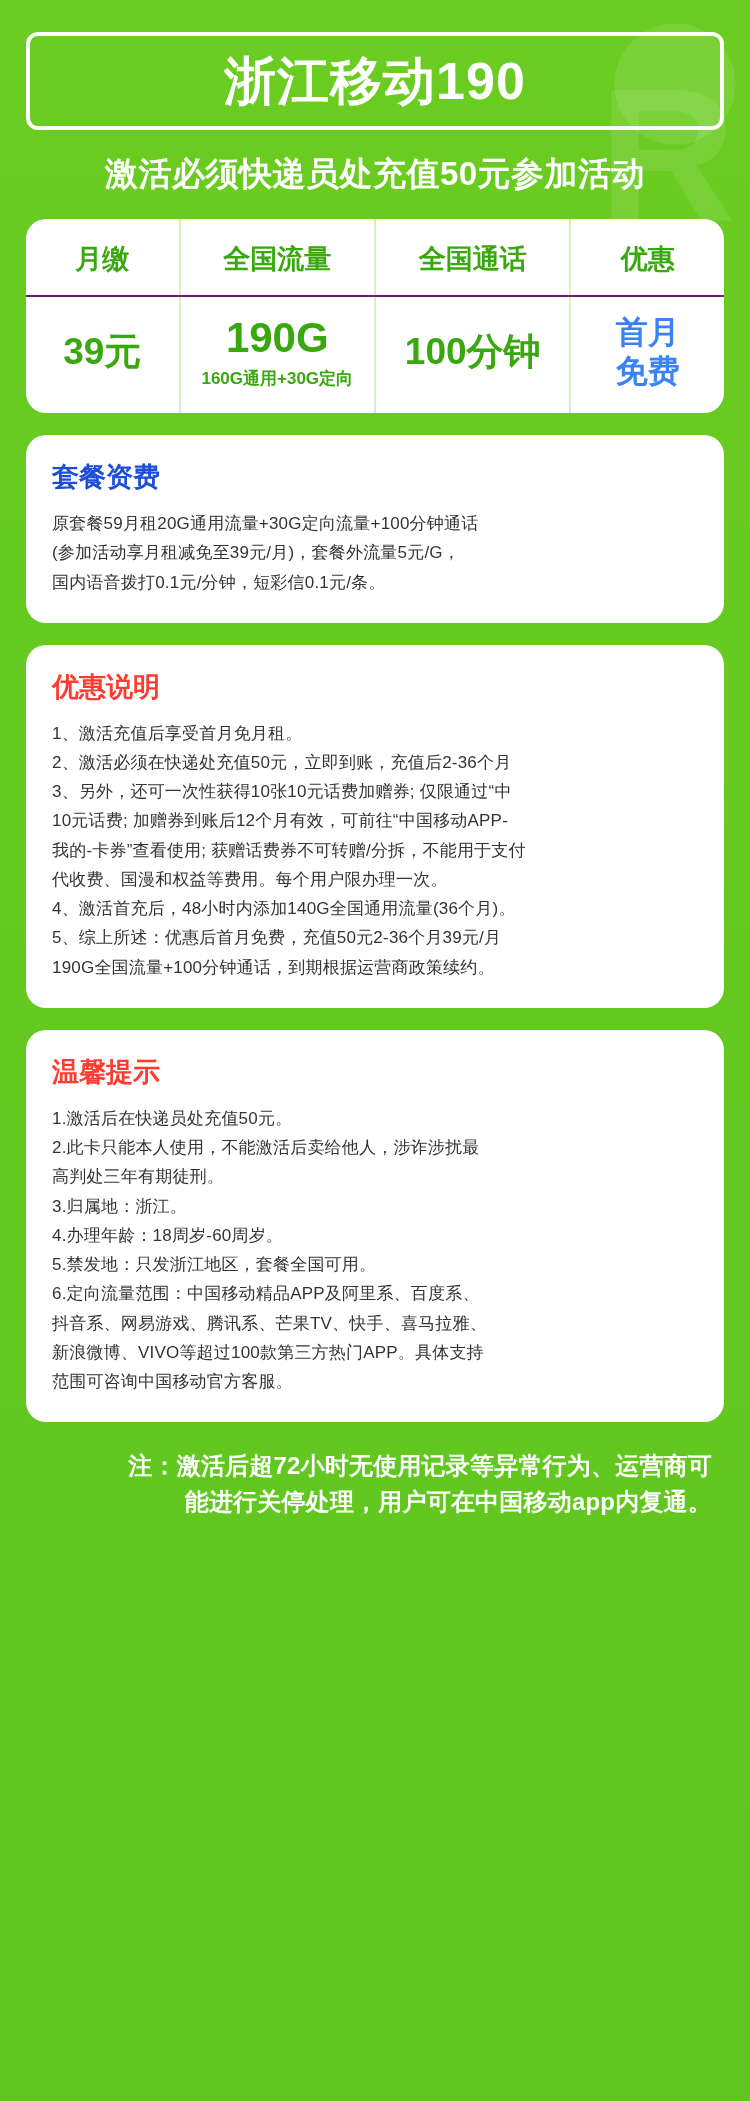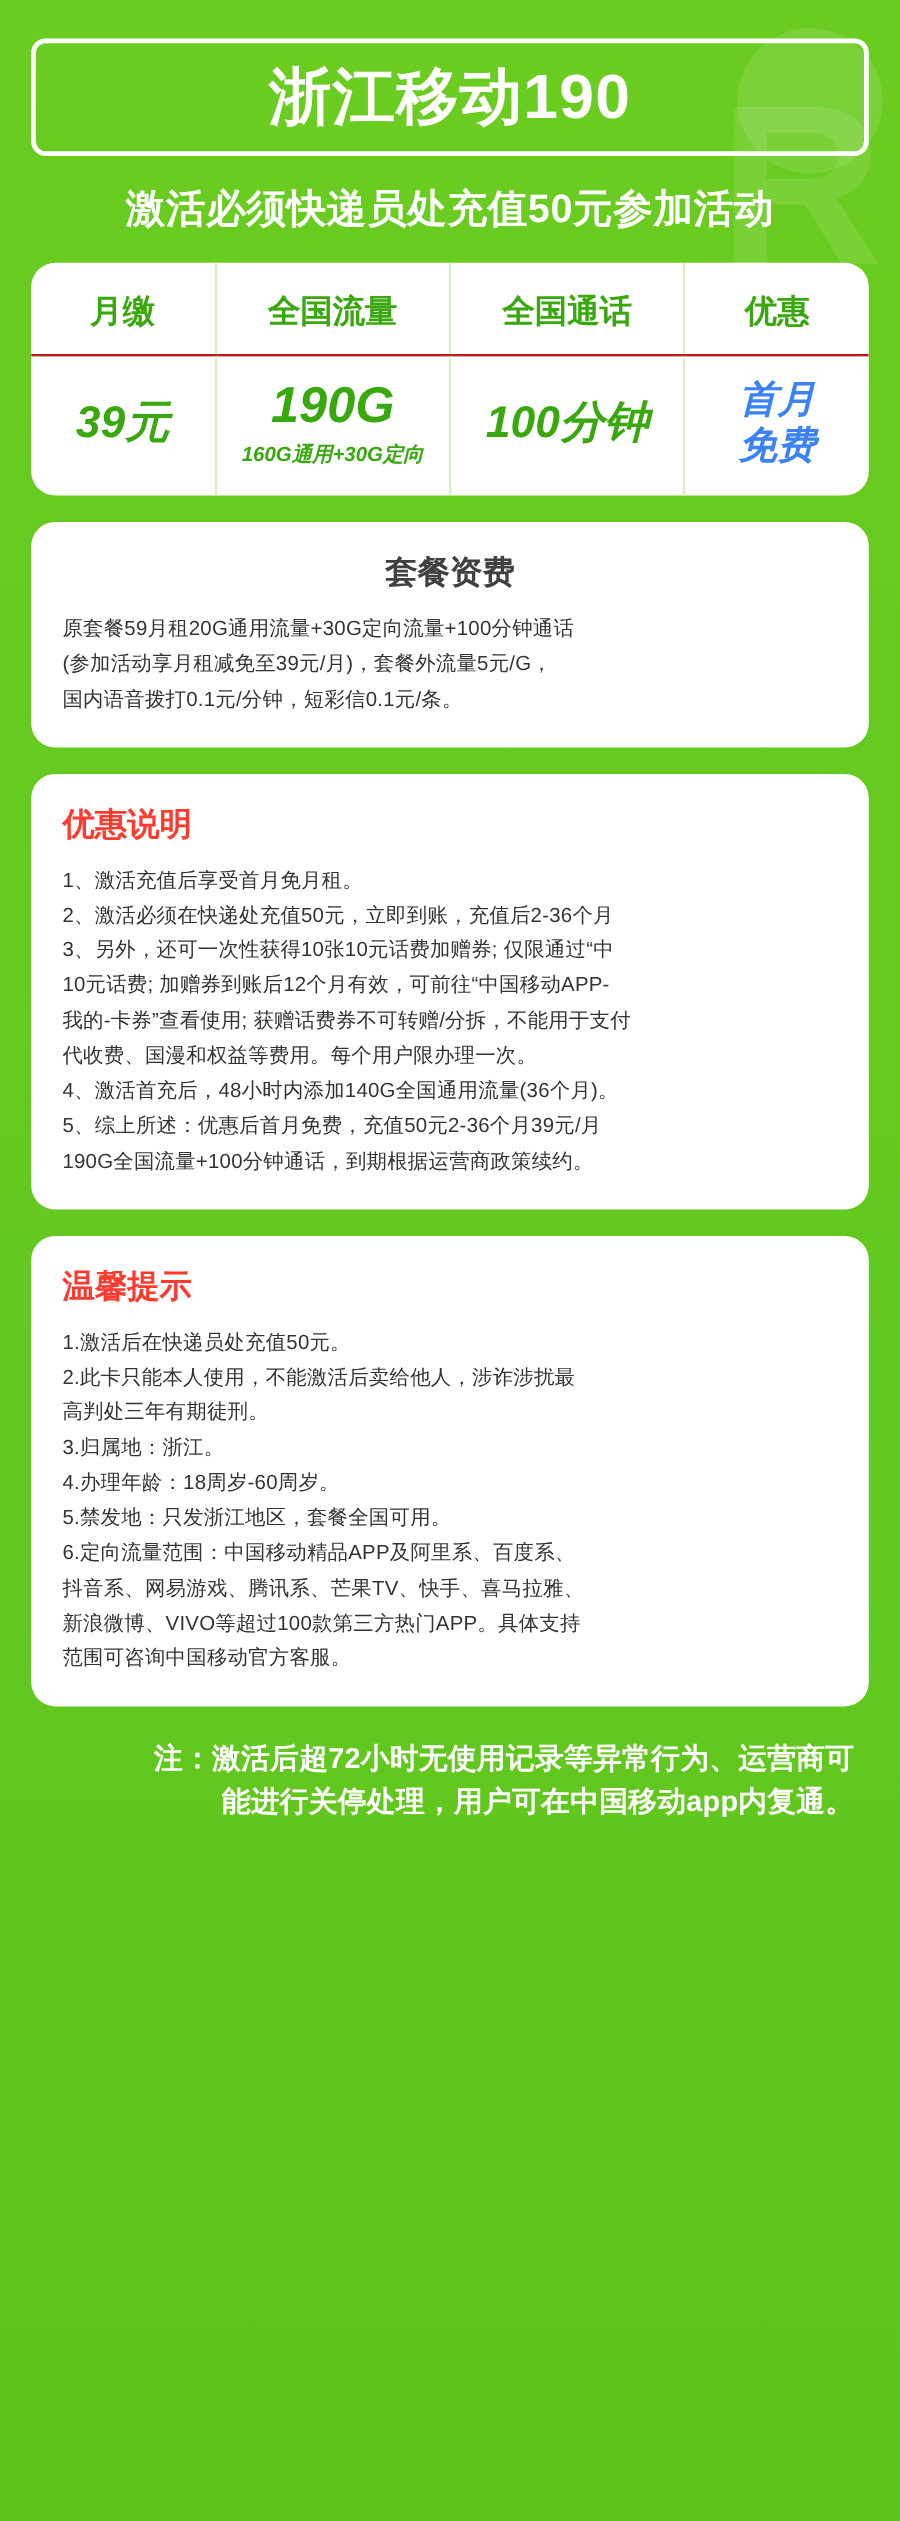--- a/index.html
+++ b/index.html
@@ -83,25 +83,24 @@
   }
   .spec-table th, .spec-table td {
     text-align: center;
     vertical-align: middle;
   }
   .spec-table th {
     color: #39a80f;
     font-size: 27px;
     font-weight: bold;
     padding: 22px 0 18px 0;
-    border-bottom: 2px solid #b91c1c;
+    border-bottom: 2px solid #701a75;
   }
   .spec-table td {
     padding: 16px 0 22px 0;
-    font-style: italic;
   }
   .spec-table th + th, .spec-table td + td {
     border-left: 2px solid #d9efc8;
   }
   .val-main {
     color: #39a80f;
     font-size: 37px;
     font-weight: bold;
     line-height: 1.15;
     white-space: nowrap;
@@ -125,21 +124,21 @@
   
   .text-card {
     margin-top: 22px;
     padding: 24px 26px 26px 26px;
   }
   .sec-title {
     font-size: 27px;
     font-weight: bold;
     margin-bottom: 14px;
   }
-  .sec-title.green { color: #404040; text-align: center; }
+  .sec-title.green { color: #1d4ed8; }
   .sec-title.red { color: #ff3b30; }
   .body-text {
     color: #333333;
     font-size: 17px;
     line-height: 1.72;
     letter-spacing: 0.2px;
   }
   .body-text p { margin: 0; }
   .list p { margin: 0; }
 

